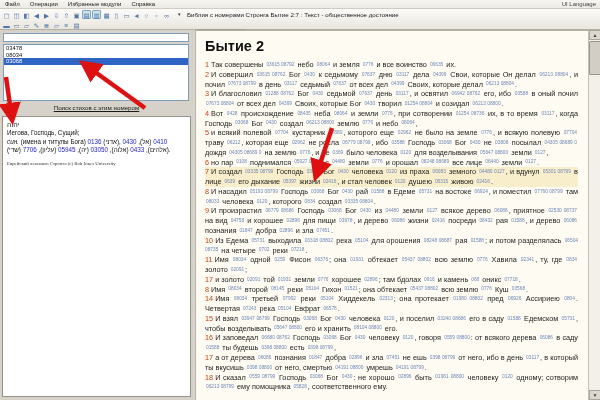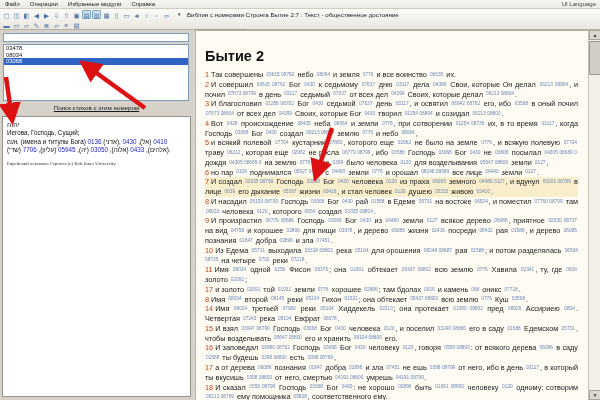--- a/index.html
+++ b/index.html
@@ -45,21 +45,21 @@
   .lexicon .syn-num { color:#2323cc; }
   .lexicon .syn-label { font-style:italic; }
   .lexicon .copyright { margin-top:6px; font-family:"Liberation Serif", serif;
     font-size:4.8px; color:#333; }
 
   .splitter { position:absolute; left:193px; top:30px; width:3px; height:370px; background:#d6d2ca; border-right:1px solid #b8b4aa; }
 
   
   .content { position:absolute; left:196px; top:30px; width:392px; height:370px;
     background:#fdfbf2; overflow:hidden; border-top:1px solid #b3afa5; }
-  .book-title { font-size:14.5px; font-weight:bold; color:#101010; margin:17px 0 6px 9px; }
+  .book-title { font-size:14.5px; font-weight:bold; color:#101010; margin:7px 0 6px 9px; }
   .verses { margin:0 10px 0 9px; font-size:7.3px; line-height:1.34; color:#232323; text-align:justify; }
   .verses p { margin:0; }
   .verses p.hl { background:#f8eecb; }
   .vnum { color:#cc4318; padding-right:2px; }
   .strong { font-size:4.8px; color:#6d87ba; vertical-align:1.2px; padding:0 1px; letter-spacing:0; }
 
   
   .scrollbar { position:absolute; left:588px; top:30px; width:12px; height:370px;
     background:#f2f0e8; border-left:1px solid #c4c0b6; }
   .sb-btn { position:absolute; left:0; width:12px; height:10px; background:#dcd8d0;

